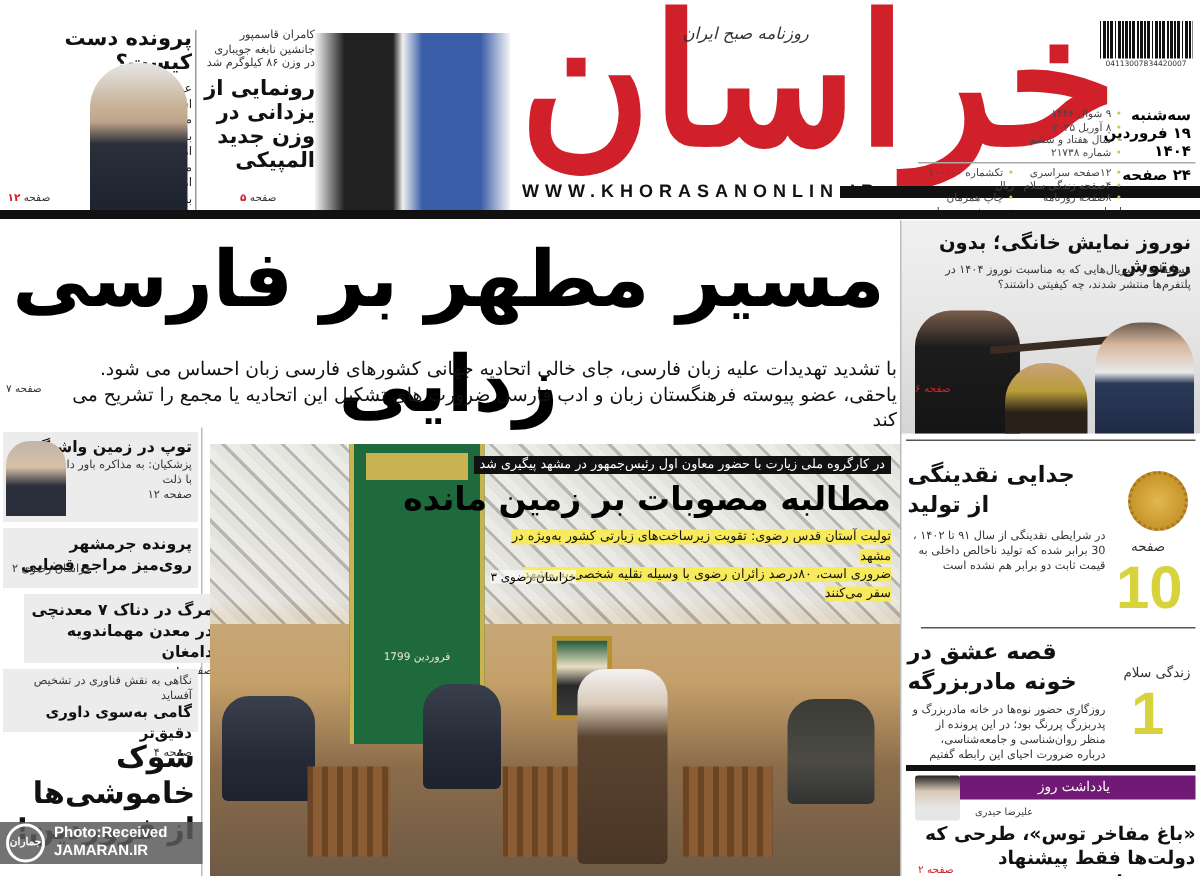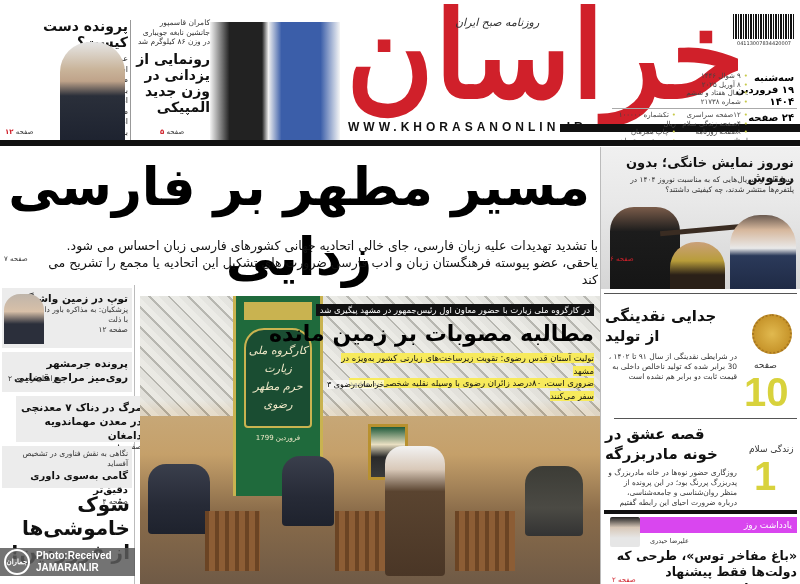--- a/index.html
+++ b/index.html
@@ -82,21 +82,21 @@
   .lead-body { position: absolute; right: 6px; top: 56px; width: 260px; font-size: 8.5px; line-height: 12.5px; text-align: right; color: #111; }
   .lead-body span { background: #f7ea5c; }
   .lead-ref { position: absolute; right: 216px; top: 84px; font-size: 8px; background: rgba(255,255,255,0.6); }
   .rstory .t { font-size: 15px; font-weight: bold; line-height: 20px; text-align: left; color: #111; }
   .rstory .s { font-size: 7.5px; line-height: 10px; color: #333; text-align: right; }
   .seal { position: absolute; left: 148px; top: 14px; width: 40px; height: 40px; border-radius: 50%; background: radial-gradient(circle,#e1b94f 0%,#c8962c 70%,#a9771f 100%); border: 2px dotted #a9771f; }
   .big-num { position: absolute; font-size: 44px; font-weight: bold; color: #d8d23c; font-family: "Liberation Sans", sans-serif; direction: ltr; }
   .num-label { position: absolute; font-size: 9px; color: #333; }
 
   .yaddasht-bar { position: absolute; left: 604px; top: 510px; width: 193px; height: 4px; background: #111; }
-  .yaddasht-head { position: absolute; left: 640px; top: 517px; width: 157px; height: 16px; background: #d946ef; color: #fff; font-size: 9px; text-align: right; padding-right: 5px; line-height: 16px; }
+  .yaddasht-head { position: absolute; left: 640px; top: 517px; width: 157px; height: 16px; background: #701a75; color: #fff; font-size: 9px; text-align: center; padding-right: 5px; line-height: 16px; }
   .author-photo { position: absolute; left: 610px; top: 517px; width: 30px; height: 30px; background: linear-gradient(180deg,#222 0%, #d8c8b8 35%, #e6e6e6 70%); border-radius: 2px; }
   .author-name { position: absolute; left: 650px; top: 537px; font-size: 6.5px; color: #333; }
   .op-title { position: absolute; left: 610px; top: 548px; width: 187px; font-size: 12.5px; font-weight: bold; line-height: 16px; text-align: right; color: #111; }
   .op-ref { position: absolute; left: 612px; top: 576px; font-size: 7px; }
 </style>
 </head>
 <body>
 
 <div id="masthead" class="abs">
   <div class="abs logo">
@@ -206,24 +206,20 @@
 <div class="watermark">
   <div class="circle">جماران</div>
   <div class="l1">Photo:Received</div>
   <div class="l2">JAMARAN.IR</div>
 </div>
 
 <div class="abs center-photo">
   <div class="tile"></div>
   <div class="green-banner">
     <div class="crown"></div>
-    <div class="inner">
-      <div>کارگروه ملی زیارت</div>
-      <div>حرم مطهر رضوی</div>
-    </div>
     <div class="date">فروردین 1799</div>
   </div>
   <div class="portrait"></div>
   <div class="seat" style="left:8px;top:168px;width:62px;"></div>
   <div class="seat" style="left:142px;top:160px;width:52px;"></div>
   <div class="seat" style="left:245px;top:150px;width:60px;height:130px;background:linear-gradient(180deg,#f2f2f2 0%,#d9c9b9 18%,#5a4430 35%,#4a3626 100%);"></div>
   <div class="seat" style="left:385px;top:170px;width:58px;background:linear-gradient(180deg,#3c3c36 0%,#4b4a44 60%,#333 100%);"></div>
   <div class="table" style="left:65px;width:55px;"></div>
   <div class="table" style="left:195px;width:50px;"></div>
   <div class="table" style="left:315px;width:60px;"></div>

